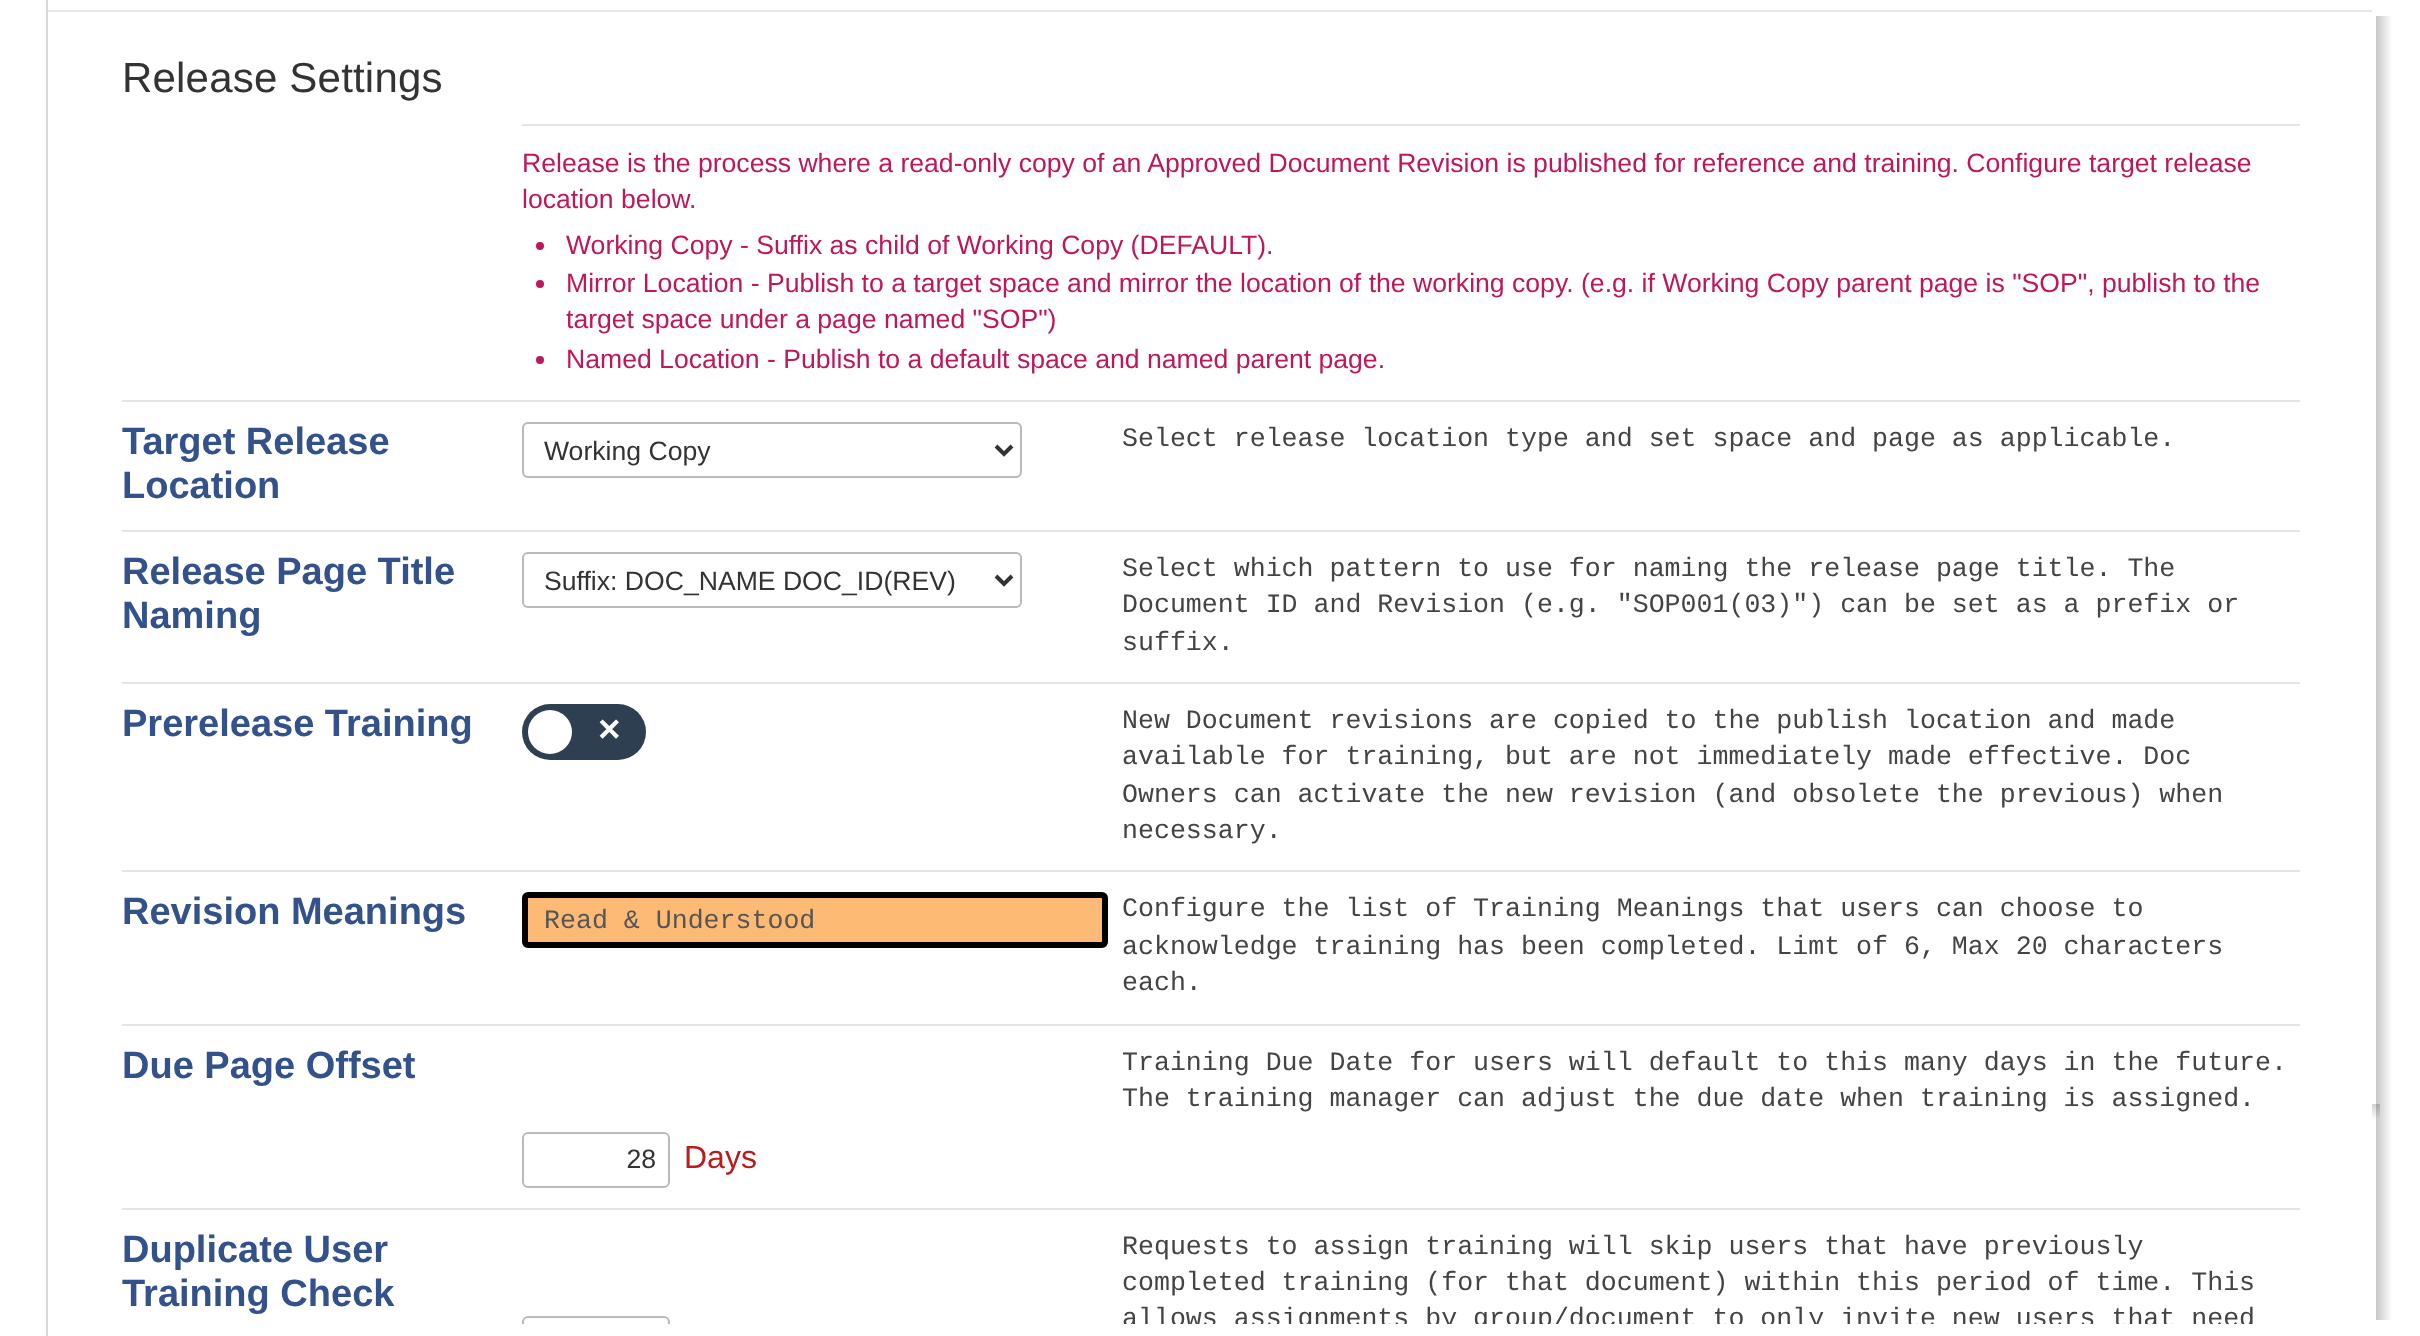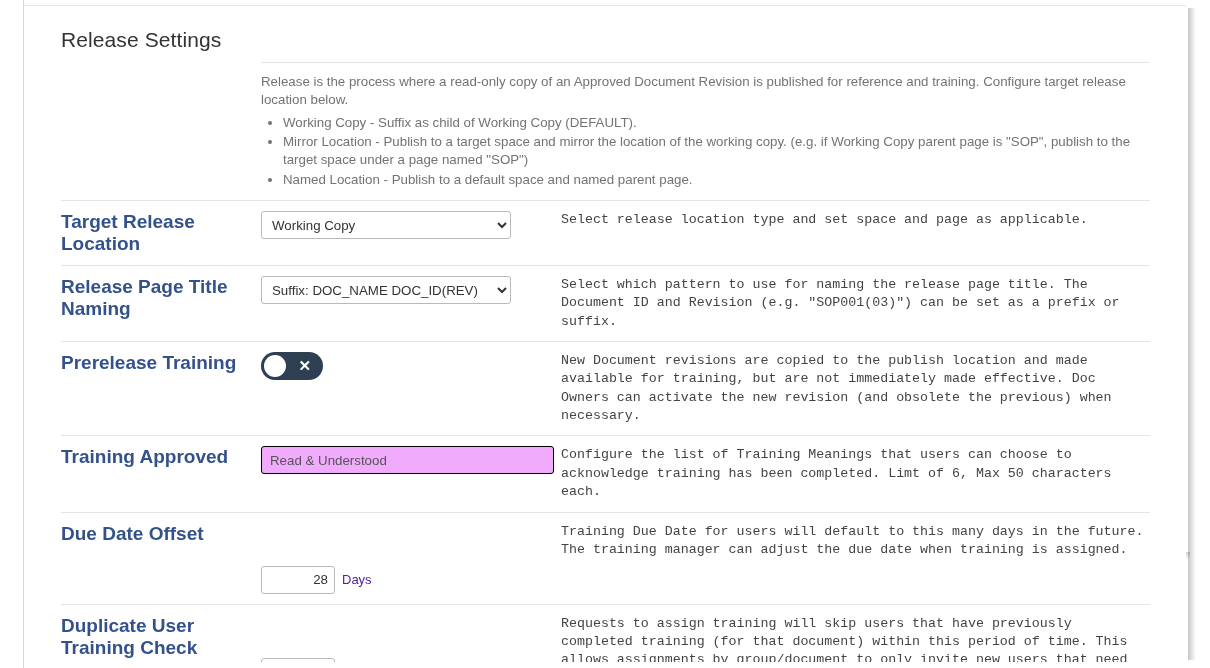--- a/index.html
+++ b/index.html
@@ -102,21 +102,21 @@
   }
   td.desc-cell {
     color: #444444;
     font-size: 13.3px;
     line-height: 1.38;
     padding-top: 14px;
     padding-left: 2px;
     font-family: Liberation Mono, monospace;
   }
   td.intro-cell {
-    color: #737373;
+    color: #be185d;
     font-size: 13.3px;
     line-height: 1.38;
     padding-top: 14px;
     padding-bottom: 12px;
     padding-left: 2px;
   }
   .intro-row td.spacer {
     border-top: none;
   }
   ul.bullets {
@@ -136,25 +136,25 @@
     border: 1px solid #b9b9b9;
     border-radius: 3px;
     background: #ffffff;
     padding: 3px 6px;
     box-sizing: border-box;
   }
   input.text-input {
     width: 293px;
     height: 28px;
     font-size: 13.3px;
-    font-family: Liberation Sans, sans-serif;
+    font-family: Liberation Mono, monospace;
     color: #555555;
-    border: 1px solid #000000;
+    border: 3px solid #000000;
     border-radius: 3px;
-    background: #f0abfc;
+    background: #fdba74;
     padding: 3px 8px;
     box-sizing: border-box;
   }
   .num-wrap {
     display: flex;
     align-items: center;
     gap: 7px;
     margin-top: 43px;
   }
   input.num-input {
@@ -164,22 +164,22 @@
     font-family: "Liberation Sans", sans-serif;
     color: #333333;
     border: 1px solid #b9b9b9;
     border-radius: 3px;
     background: #ffffff;
     padding: 3px 6px;
     box-sizing: border-box;
     text-align: right;
   }
   .unit {
-    font-size: 13px;
-    color: #4c1d95;
+    font-size: 16px;
+    color: #b91c1c;
   }
   
   .toggle {
     width: 62px;
     height: 28px;
     border-radius: 14px;
     background: #2e3f52;
     position: relative;
     display: inline-block;
     cursor: pointer;
@@ -277,29 +277,29 @@
 
       <table class="settings">
         <colgroup>
           <col style="width:200px">
           <col style="width:300px">
           <col>
         </colgroup>
         <tbody>
 
           <tr>
-            <td class="label-cell">Training Approved</td>
+            <td class="label-cell">Revision Meanings</td>
             <td class="control-cell">
               <input class="text-input" type="text" value="Read &amp; Understood" style="">
             </td>
-            <td class="desc-cell">Configure the list of Training Meanings that users can choose to acknowledge training has been completed. Limt of 6, Max 50 characters each.</td>
-          </tr>
-
-          <tr>
-            <td class="label-cell">Due Date Offset</td>
+            <td class="desc-cell">Configure the list of Training Meanings that users can choose to acknowledge training has been completed. Limt of 6, Max 20 characters each.</td>
+          </tr>
+
+          <tr>
+            <td class="label-cell">Due Page Offset</td>
             <td class="control-cell">
               <div class="num-wrap">
                 <input class="num-input" type="text" value="28" style="">
                 <span class="unit">Days</span>
               </div>
             </td>
             <td class="desc-cell">Training Due Date for users will default to this many days in the future. The training manager can adjust the due date when training is assigned.</td>
           </tr>
 
           <tr>

